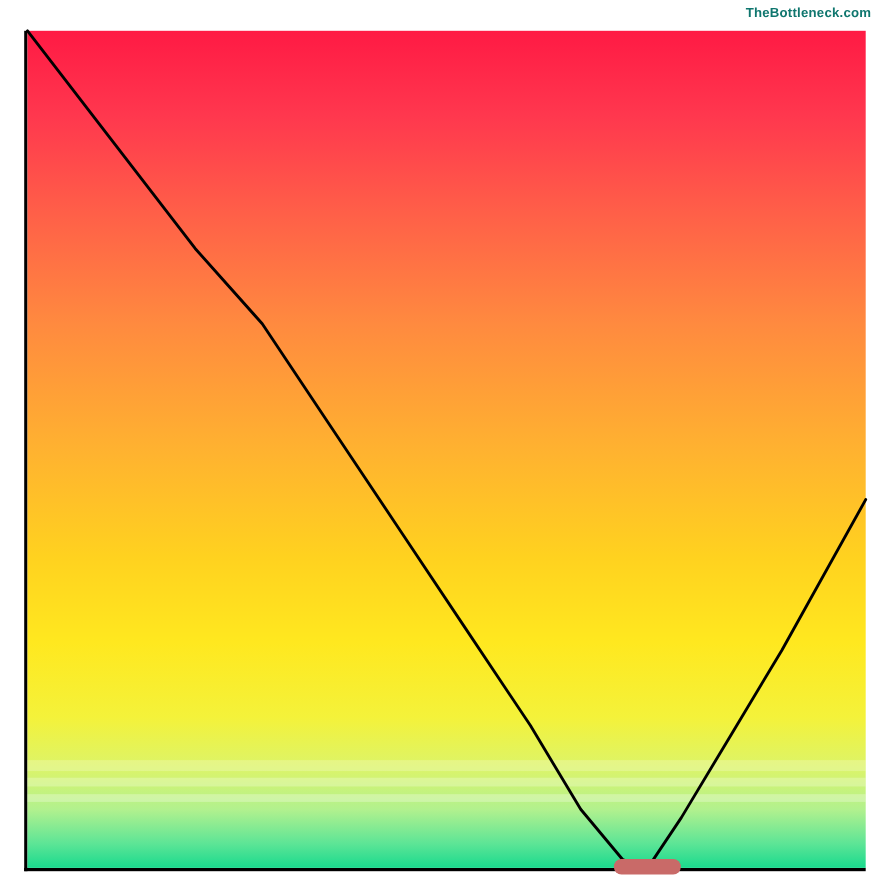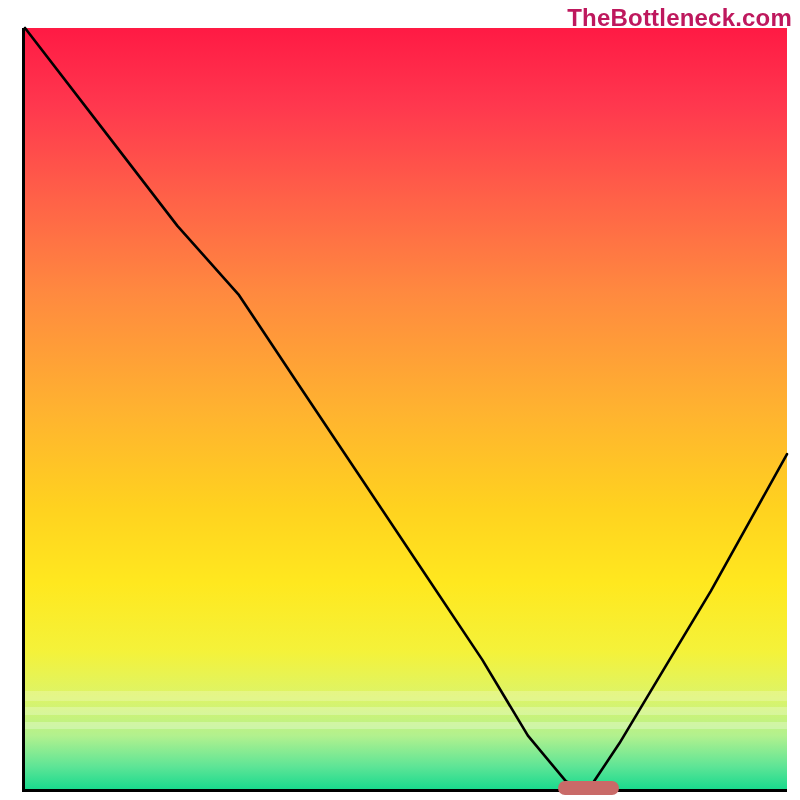--- a/index.html
+++ b/index.html
@@ -8,23 +8,23 @@
     width: 800px;
     height: 800px;
     font-family: Arial, Helvetica, sans-serif;
     position: relative;
     background: #ffffff;
   }
   .watermark {
     position: absolute;
     top: 4px;
     right: 8px;
-    font-size: 24px;
+    font-size: 12px;
     font-weight: bold;
-    color: #be185d;
+    color: #0f766e;
     z-index: 10;
     letter-spacing: 0.2px;
   }
   .plot-area {
     position: absolute;
     left: 22px;
     top: 28px;
     width: 762px;
     height: 761px;
     border: 3px solid #000;

